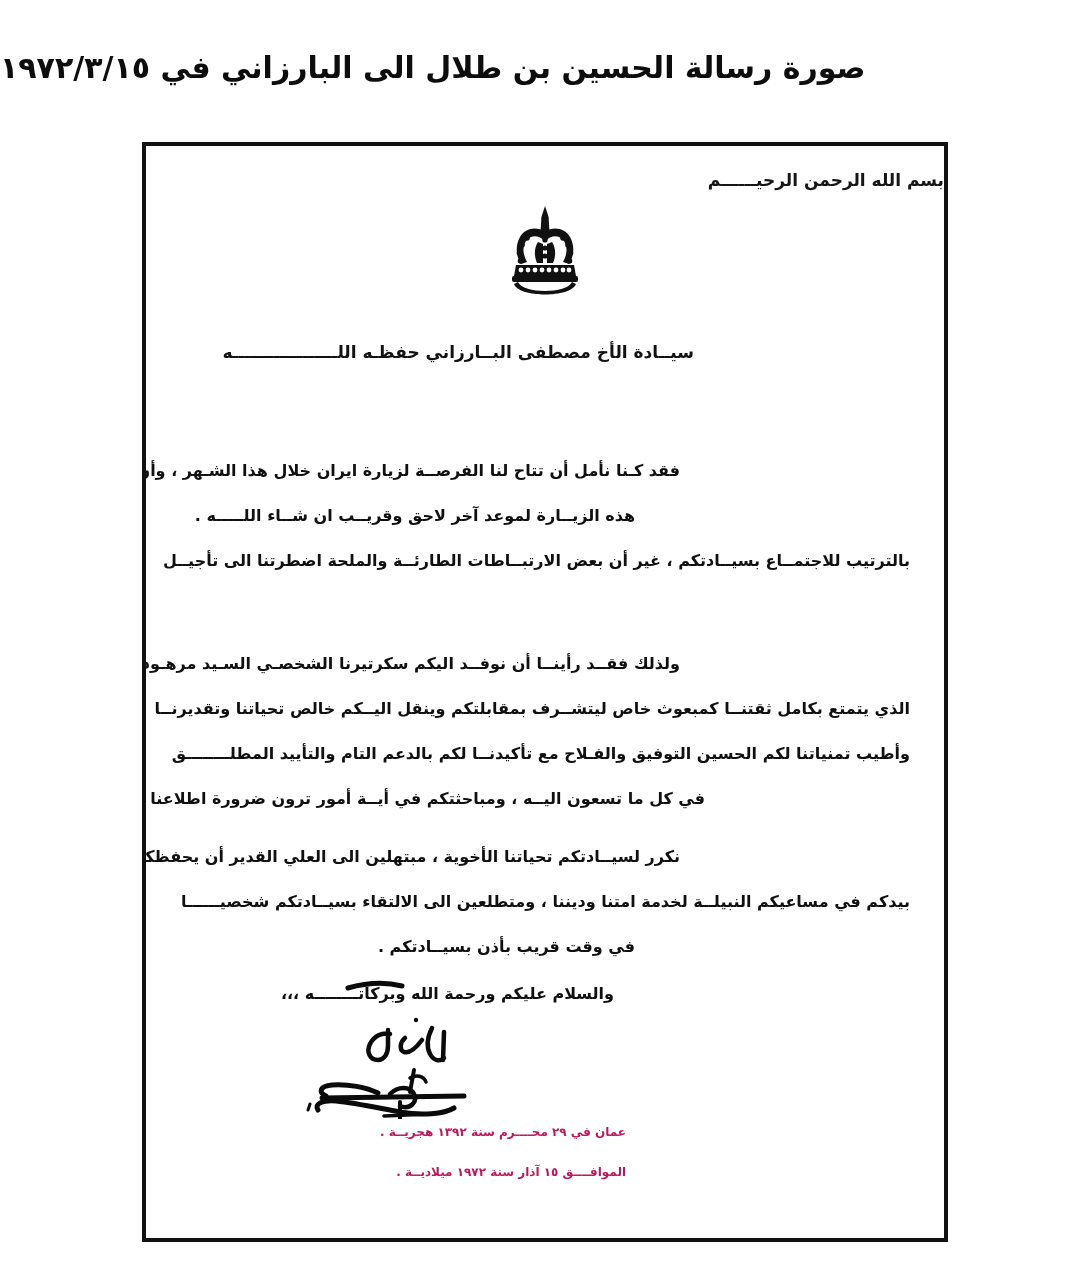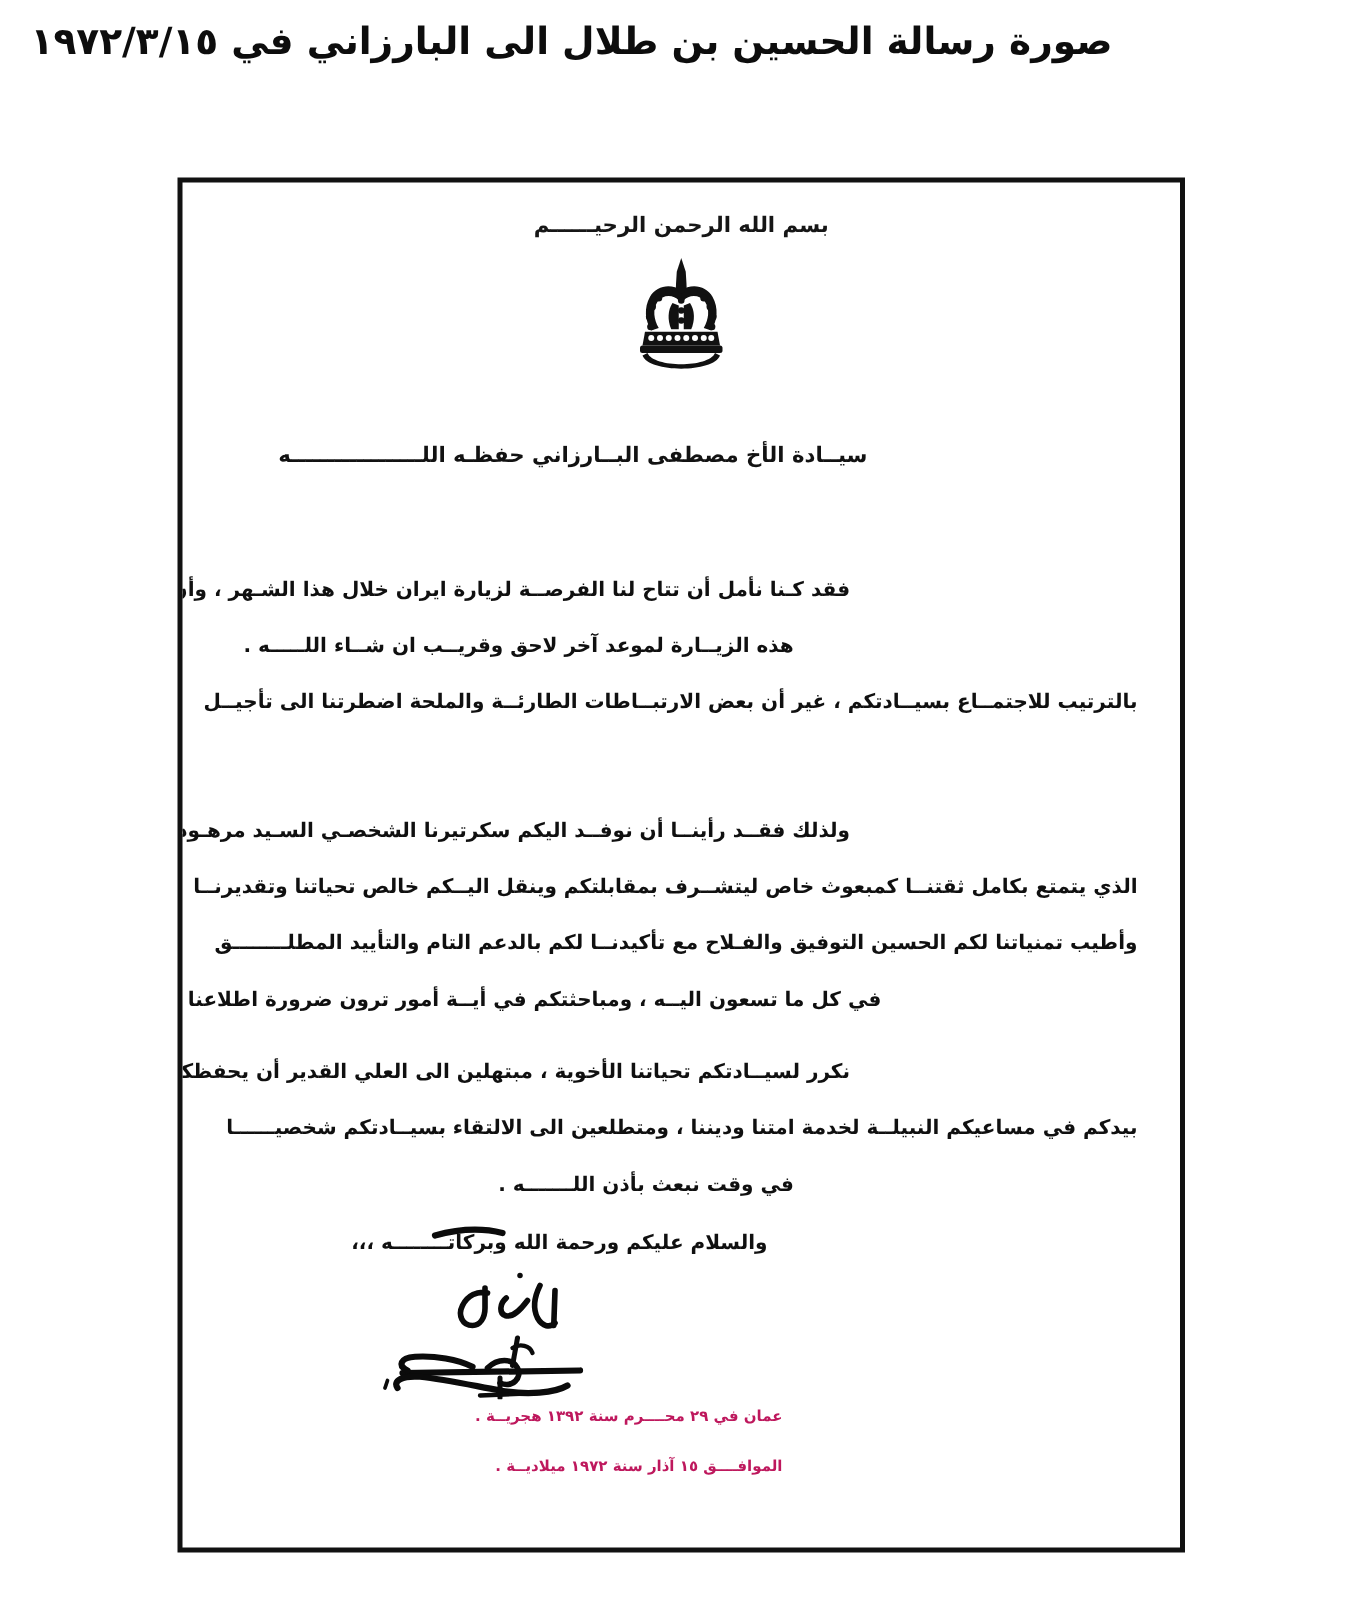--- a/index.html
+++ b/index.html
@@ -13,24 +13,24 @@
     height: 1280px;
     position: relative;
     font-family: "DejaVu Sans", "Liberation Sans", sans-serif;
     color: #000000;
     overflow: hidden;
   }
 
   
   .caption {
     position: absolute;
-    top: 16px;
+    top: 50px;
     left: 0;
     width: 890px;
-    text-align: right;
+    text-align: left;
     font-family: "DejaVu Sans", sans-serif;
     font-size: 30px;
     font-weight: 700;
     letter-spacing: 0.5px;
     line-height: 1.2;
     direction: rtl;
     color: #0d0d0d;
   }
 
   
@@ -50,41 +50,40 @@
     inset: 0;
     padding: 0;
   }
 
   
   .basmala {
     position: absolute;
     top: 24px;
     left: 0;
     width: 100%;
-    text-align: center;
     font-size: 17px;
     font-weight: 700;
     letter-spacing: 1px;
     direction: rtl;
     color: #161616;
   }
   .crown-wrap {
     position: absolute;
     top: 58px;
     left: 0;
     width: 100%;
     text-align: center;
     line-height: 0;
   }
   .crown-wrap svg { display: inline-block; }
 
   
   .salutation {
     position: absolute;
-    top: 208px;
+    top: 196px;
     right: 100px;
     left: 100px;
     text-align: right;
     direction: rtl;
     font-size: 17px;
     font-weight: 700;
     letter-spacing: 1.6px;
     color: #121212;
     white-space: nowrap;
     padding-right: 150px;
@@ -242,21 +241,21 @@
     <div class="body-block" id="para-2">
       <div class="line short-end">ولذلك فقــد رأينــا أن نوفــد اليكم سكرتيرنا الشخصـي السـيد مرهـود التــــــل</div>
       <div class="line">الذي يتمتع بكامل ثقتنــا كمبعوث خاص ليتشــرف بمقابلتكم وينقل اليــكم خالص تحياتنا وتقديرنــا</div>
       <div class="line">وأطيب تمنياتنا لكم الحسين التوفيق والفـلاح مع تأكيدنــا لكم بالدعم التام والتأييد المطلــــــــق</div>
       <div class="line short-end-2">في كل ما تسعون اليــه ، ومباحثتكم في أيــة أمور ترون ضرورة اطلاعنا عليها .</div>
     </div>
 
     <div class="body-block" id="para-3">
       <div class="line short-end">نكرر لسيــادتكم تحياتنا الأخوية ، مبتهلين الى العلي القدير أن يحفظكم ويأخــــــذ</div>
       <div class="line">بيدكم في مساعيكم النبيلــة لخدمة امتنا وديننا ، ومتطلعين الى الالتقاء بسيــادتكم شخصيــــــا</div>
-      <div class="line short-end-3">في وقت نبعث بأذن اللـــــــه .</div>
+      <div class="line short-end-3">في وقت قريب بأذن بسيــادتكم .</div>
     </div>
 
     <div class="closing">والسلام عليكم ورحمة الله وبركاتــــــــه ،،،</div>
 
     <div class="signature">
       <svg width="210" height="145" viewBox="0 0 210 145" aria-hidden="true">
         <g fill="none" stroke="#0b0b0b" stroke-linecap="round" stroke-linejoin="round">
 
           <path d="M44 14 C62 9 82 8 98 12" stroke-width="5"></path>
 

